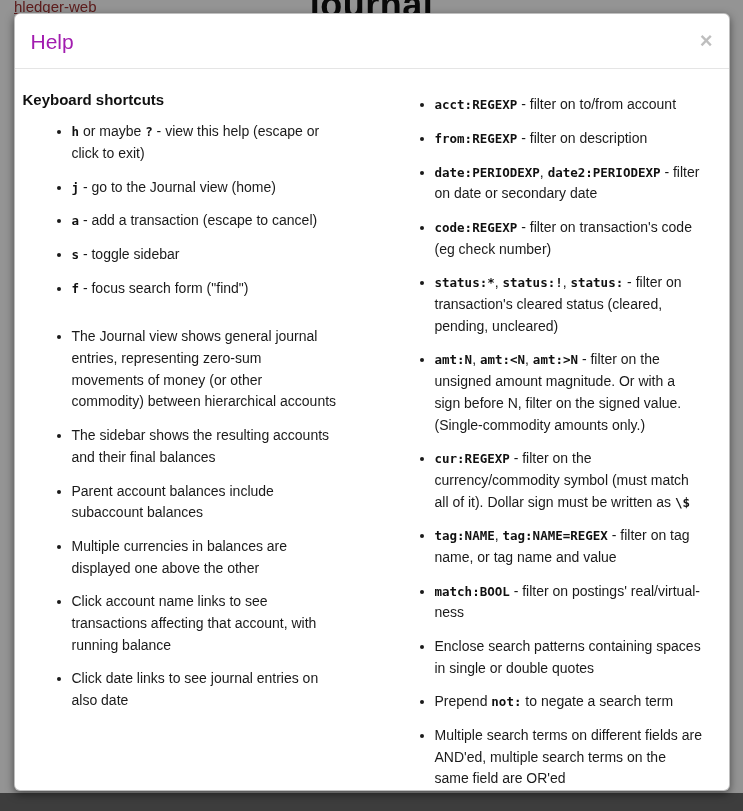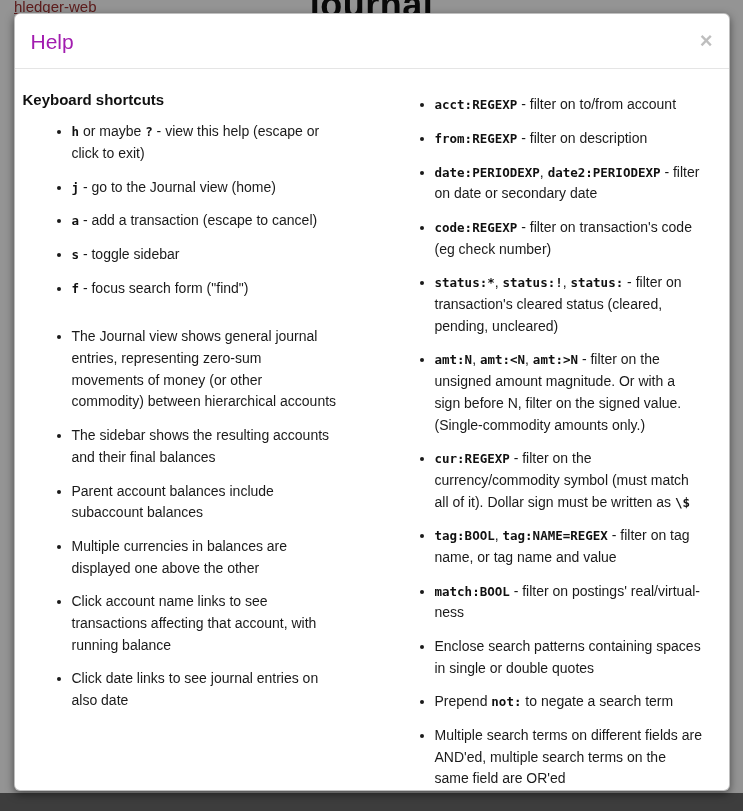--- a/index.html
+++ b/index.html
@@ -130,21 +130,21 @@
     </div>
     <div class="col col-right">
       <ul class="help-list">
           <li><code>acct:REGEXP</code> - filter on to/from account</li>
           <li><code>from:REGEXP</code> - filter on description</li>
           <li><code>date:PERIODEXP</code>, <code>date2:PERIODEXP</code> - filter on date or secondary date</li>
           <li><code>code:REGEXP</code> - filter on transaction's code (eg check number)</li>
           <li><code>status:*</code>, <code>status:!</code>, <code>status:</code> - filter on transaction's cleared status (cleared, pending, uncleared)</li>
           <li><code>amt:N</code>, <code>amt:&lt;N</code>, <code>amt:&gt;N</code> - filter on the unsigned amount magnitude. Or with a sign before N, filter on the signed value. (Single-commodity amounts only.)</li>
           <li><code>cur:REGEXP</code> - filter on the currency/commodity symbol (must match all of it). Dollar sign must be written as <code>\$</code></li>
-          <li><code>tag:BOOL</code>, <code>tag:NAME=REGEX</code> - filter on tag name, or tag name and value</li>
+          <li><code>tag:NAME</code>, <code>tag:NAME=REGEX</code> - filter on tag name, or tag name and value</li>
           <li><code>match:BOOL</code> - filter on postings' real/virtual-ness</li>
           <li>Enclose search patterns containing spaces in single or double quotes</li>
           <li>Prepend <code>not:</code> to negate a search term</li>
           <li>Multiple search terms on different fields are AND'ed, multiple search terms on the same field are OR'ed</li>
           <li>These search terms also work with command-line hledger</li>
         </ul>
     </div>
   </div>
 </div>
 

